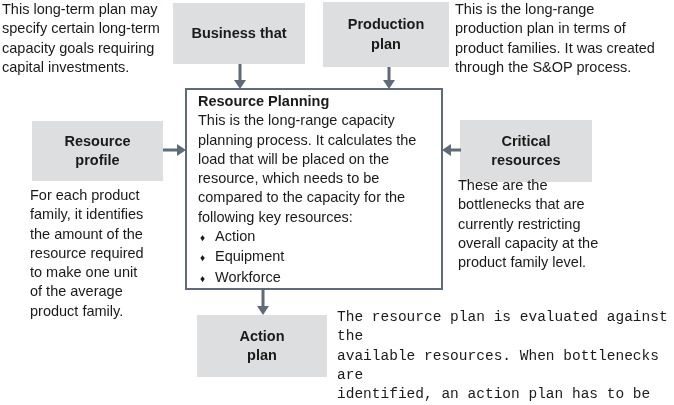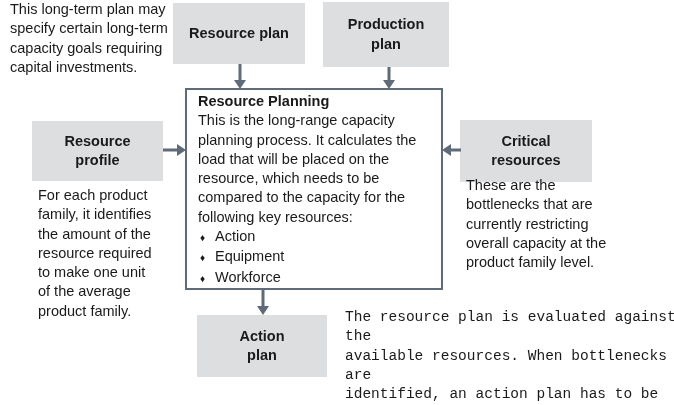--- a/index.html
+++ b/index.html
@@ -11,21 +11,20 @@
     background: var(--bg, #ffffff);
     font-family: "Liberation Sans", sans-serif;
     font-size: 14.5px;
     line-height: 19.3px;
     color: var(--text, #1a1a1a);
     overflow: hidden;
   }
   .note {
     position: absolute;
     white-space: pre-line;
-    margin-left: 8px;
   }
   .gbox {
     position: absolute;
     background: var(--box-fill, #dcdedf);
     display: flex;
     align-items: center;
     justify-content: center;
     text-align: center;
     font-weight: bold;
     white-space: pre-line;
@@ -110,22 +109,26 @@
 </head>
 <body>
 
 <div id="canvas" style="--bg: #ffffff; --box-fill: #dcdedf; --line: #5f6b78; --text: #1a1a1a;">
 
   <div class="note" id="note-business">This long-term plan may
 specify certain long-term
 capacity goals requiring
 capital investments.</div>
 
-
-  <div class="gbox" id="box-business">Resource plan</div>
+  <div class="note" id="note-production">This is the long-range
+production plan in terms of
+product families. It was created
+through the S&amp;OP process.</div>
+
+  <div class="gbox" id="box-business">Business that</div>
 
   <div class="gbox" id="box-production">Production
 plan</div>
 
   <div class="gbox" id="box-profile">Resource
 profile</div>
 
   <div class="gbox" id="box-critical">Critical
 resources</div>
 

